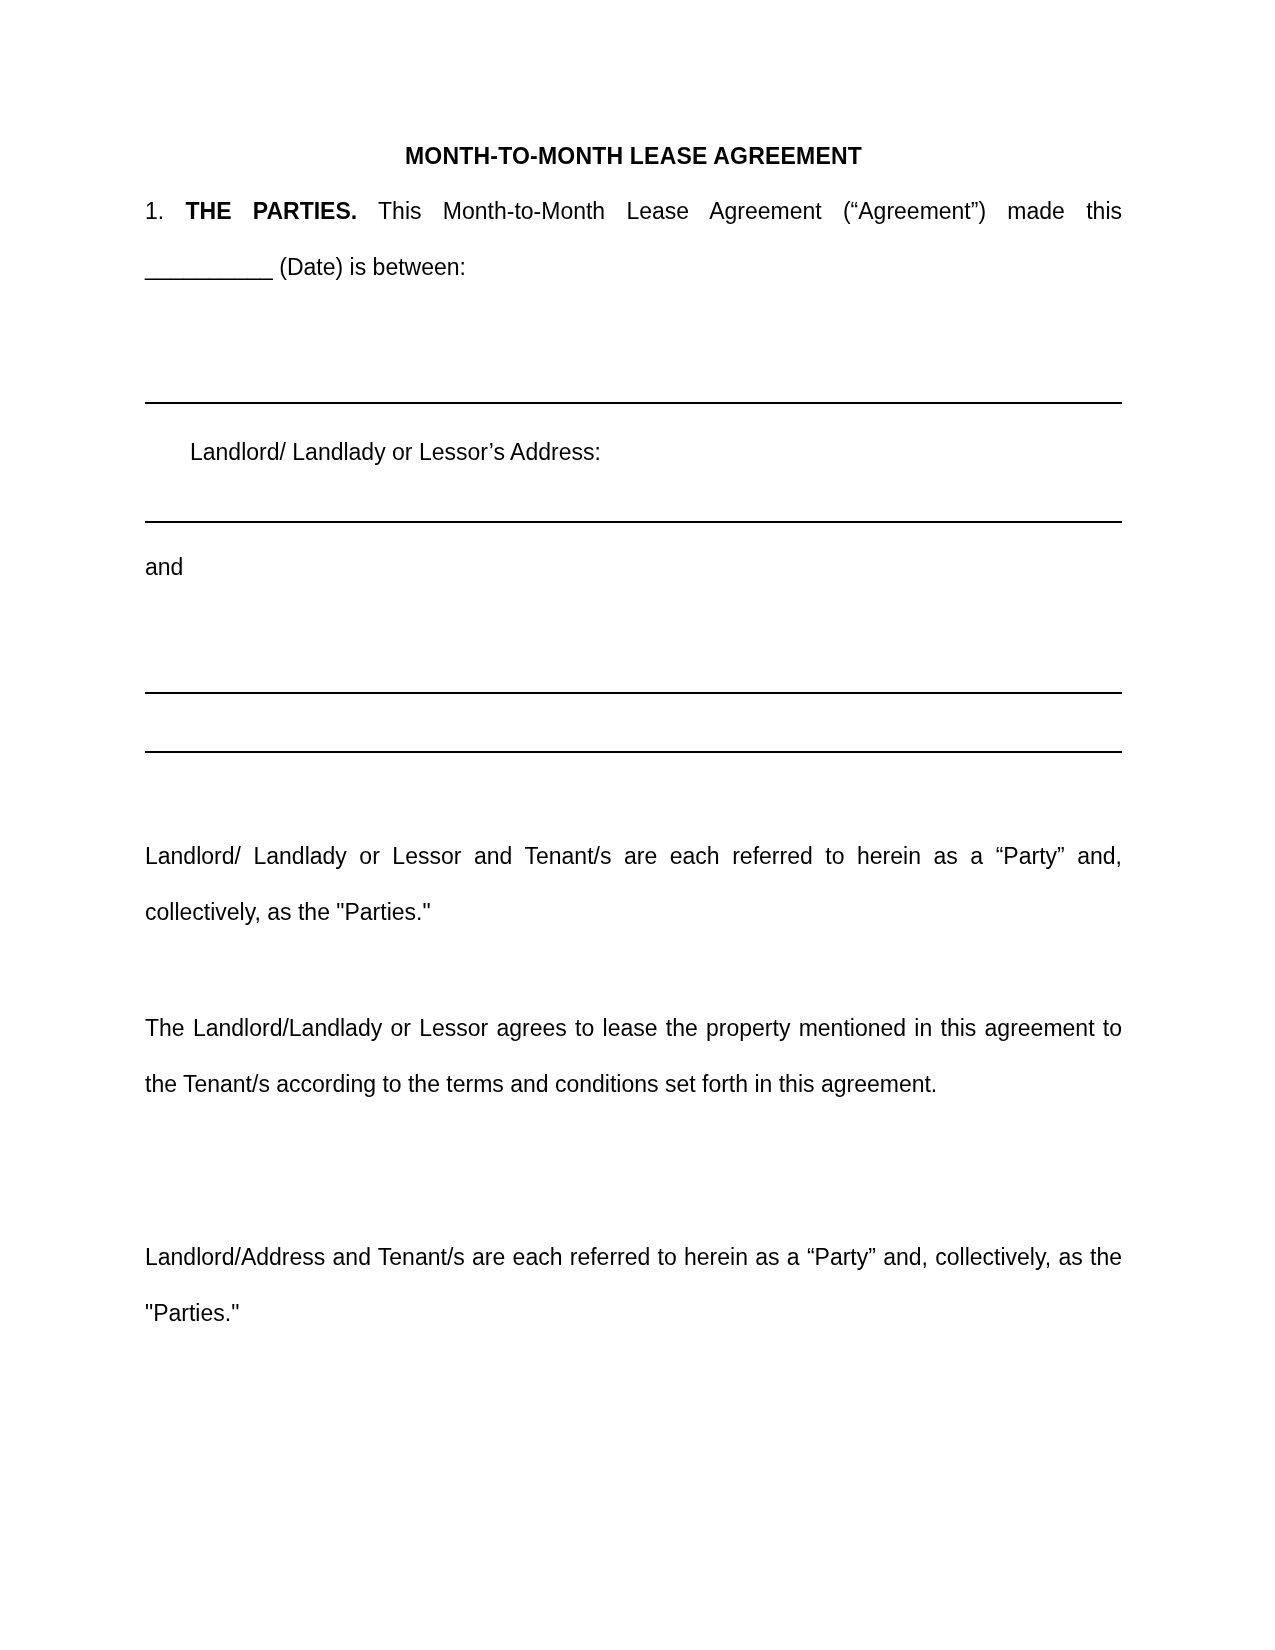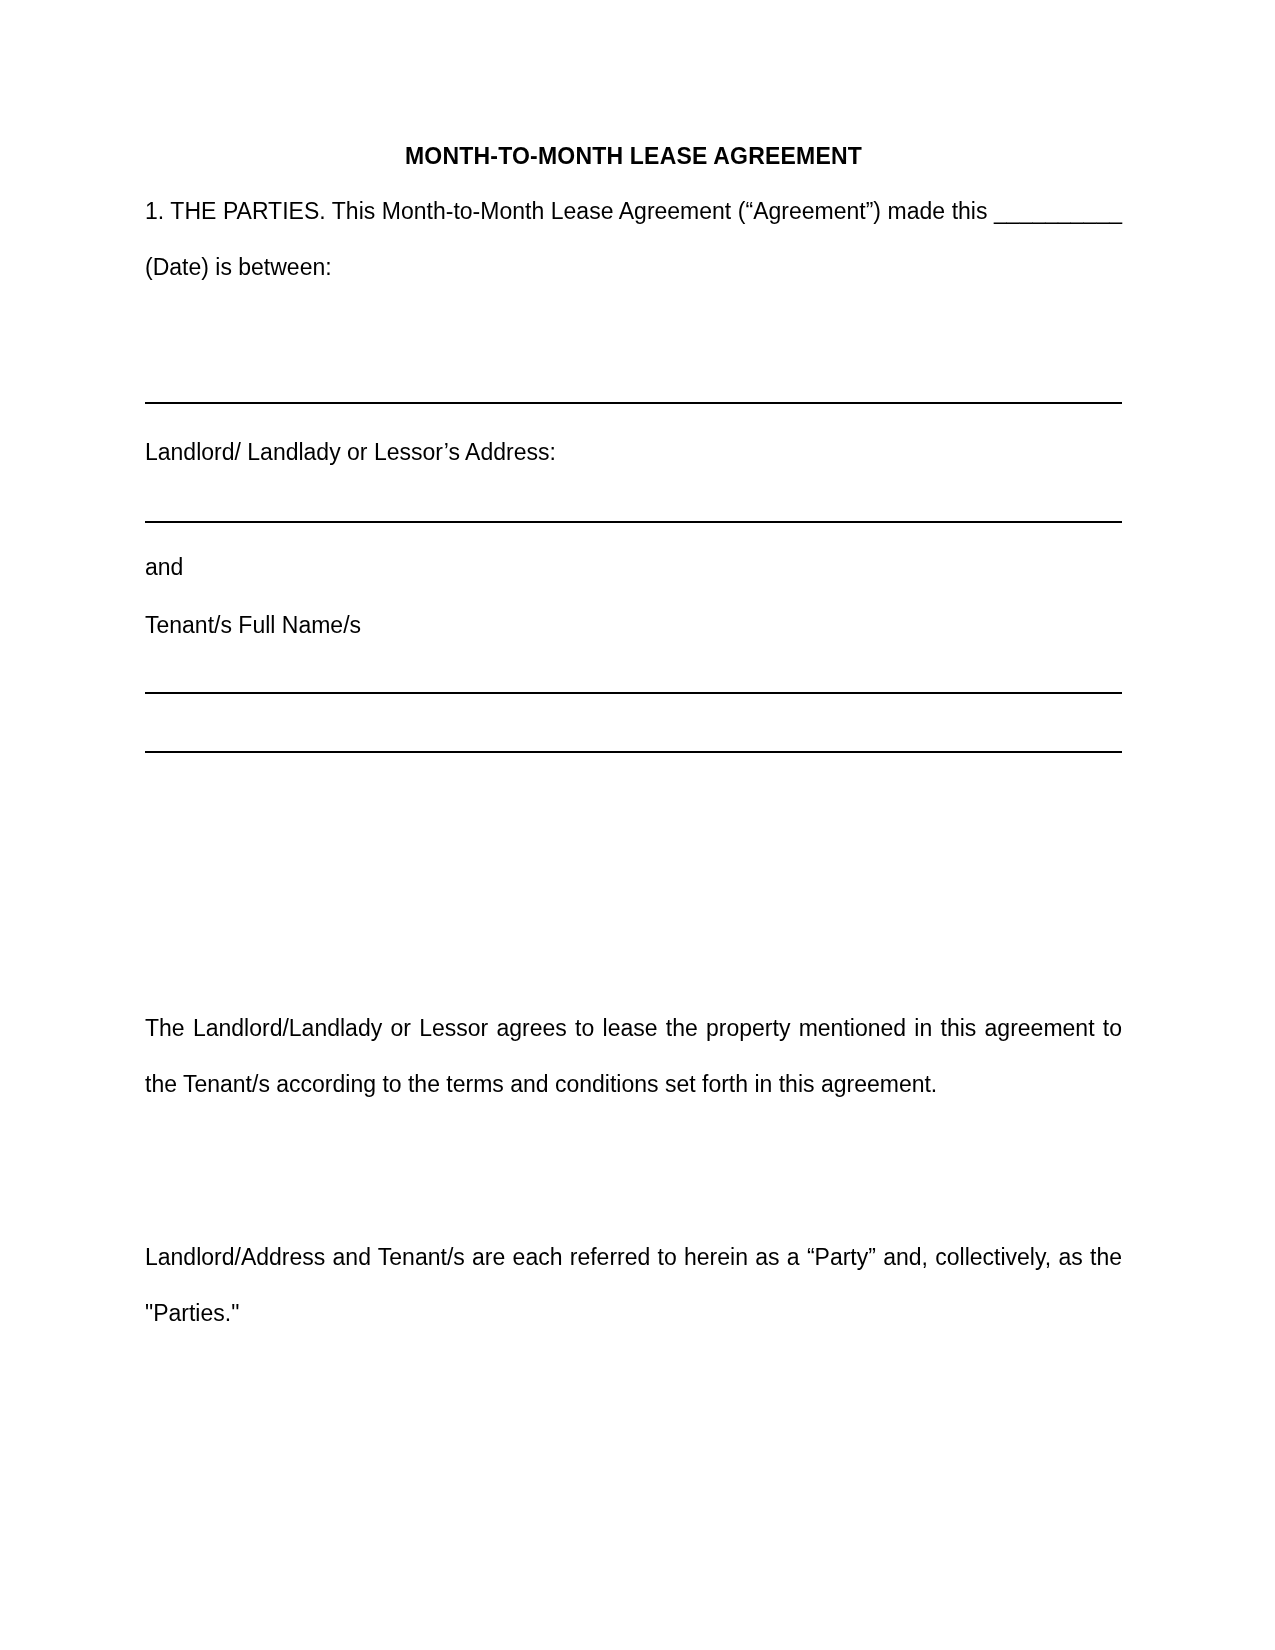--- a/index.html
+++ b/index.html
@@ -35,33 +35,33 @@
     width: 977px;
     margin: 0;
     line-height: 56px;
     font-size: 23px;
     font-weight: normal;
   }
   .justify {
     text-align: justify;
   }
   .bold {
-    font-weight: normal;
+    font-weight: bold;
   }
   .fill-line {
     position: absolute;
     left: 145px;
     width: 977px;
     height: 0;
     border-bottom: 2px solid #000000;
   }
   .pos-p1          { top: 183px; }
   .pos-name-label  { top: 293px; }
   .pos-line1       { top: 402px; }
-  .pos-addr-label  { top: 424px; }
+  .pos-addr-label  { top: 424px; margin-left: 45px; }
   .pos-line2       { top: 521px; }
   .pos-and         { top: 539px; }
   .pos-tenant-label{ top: 597px; }
   .pos-line3       { top: 692px; }
   .pos-line4       { top: 751px; }
   .pos-p2          { top: 828px; }
   .pos-p3          { top: 1000px; }
   .pos-p4          { top: 1229px; }
 </style>
 </head>
@@ -75,24 +75,24 @@
 
 
   <div class="fill-line pos-line1"></div>
 
   <p class="para pos-addr-label">Landlord/ Landlady or Lessor’s Address:</p>
 
   <div class="fill-line pos-line2"></div>
 
   <p class="para pos-and">and</p>
 
-  <p class="para pos-tenant-label">Tenant/s Full Name/s</p>
 
   <div class="fill-line pos-line3"></div>
 
   <div class="fill-line pos-line4"></div>
 
+  <p class="para justify pos-p2">Landlord/ Landlady or Lessor and Tenant/s are each referred to herein as a “Party” and, collectively, as the "Parties."</p>
 
   <p class="para justify pos-p3">The Landlord/Landlady or Lessor agrees to lease the property mentioned in this agreement to the Tenant/s according to the terms and conditions set forth in this agreement.</p>
 
   <p class="para justify pos-p4">Landlord/Address and Tenant/s are each referred to herein as a “Party” and, collectively, as the "Parties."</p>
 
 </div>
 
 </body></html>

